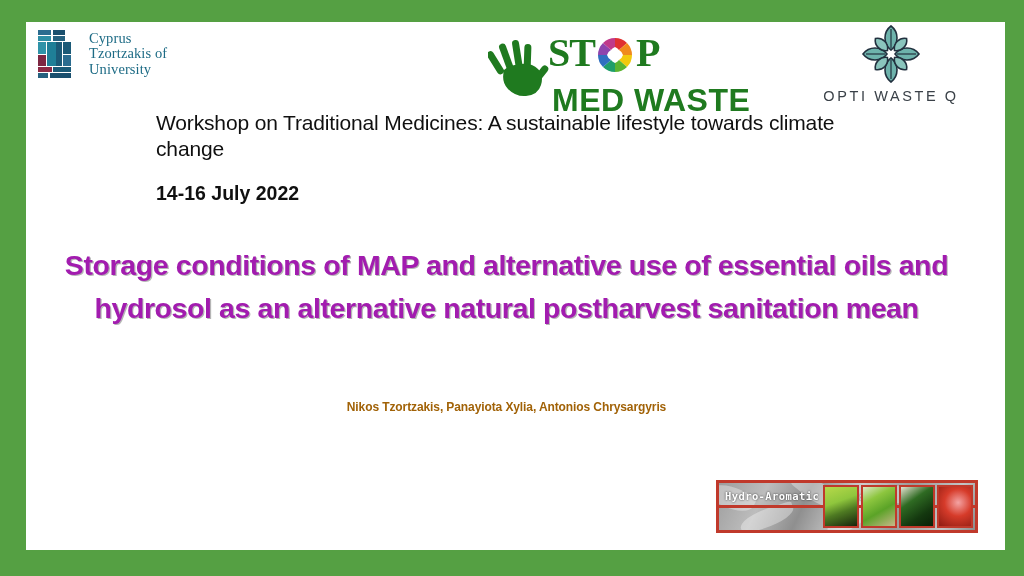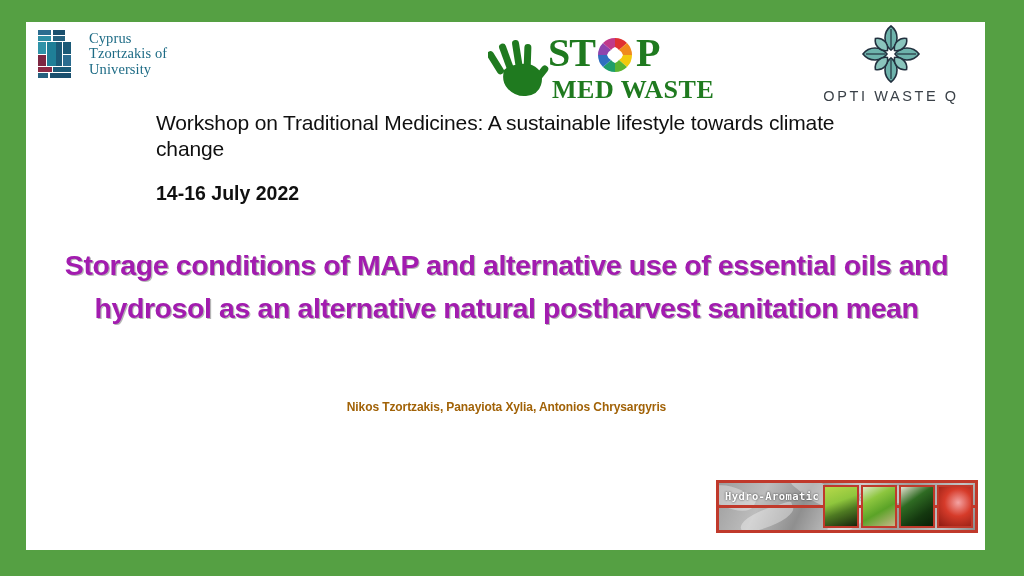--- a/index.html
+++ b/index.html
@@ -22,20 +22,21 @@
     background: #55a043;
     box-sizing: border-box;
   }
   #canvas {
     position: absolute;
     left: 26px;
     top: 22px;
     width: 959px;
     height: 528px;
     background: #ffffff;
+    padding-left: 20px;
   }
 
   
   #logo-row {
     position: absolute;
     left: 0;
     top: 0;
     width: 959px;
     height: 92px;
   }
@@ -86,26 +87,26 @@
   .smw-stop .pre { position: absolute; left: 0; top: 0; }
   .smw-stop .post { position: absolute; left: 88px; top: 0; }
   .smw-o {
     position: absolute;
     left: 47px;
     top: 2px;
     width: 40px;
     height: 38px;
   }
   .smw-med {
-    font-family: Liberation Serif, serif;
-    font-weight: bold;
-    font-size: 26px;
+    font-family: Liberation Sans, sans-serif;
+    font-weight: bold;
+    font-size: 32px;
     color: #1f7a1f;
     letter-spacing: .5px;
-    margin-top: 1px;
+    margin-top: 8px;
     margin-left: 4px;
     white-space: nowrap;
   }
 
   
   #oaq-logo {
     position: absolute;
     left: 770px;
     top: 2px;
     width: 190px;

